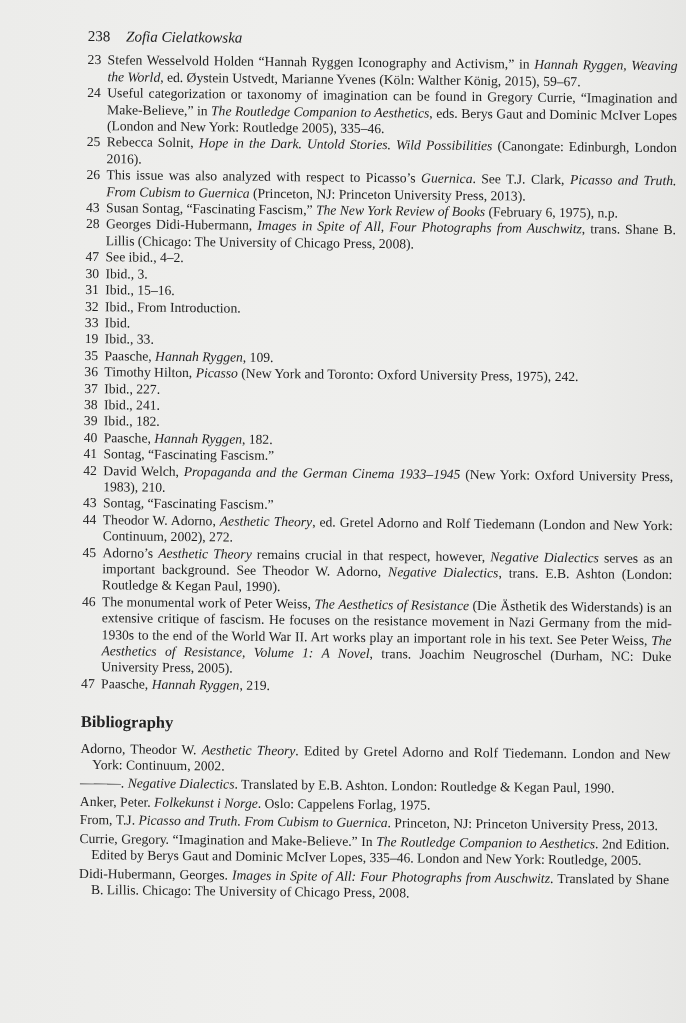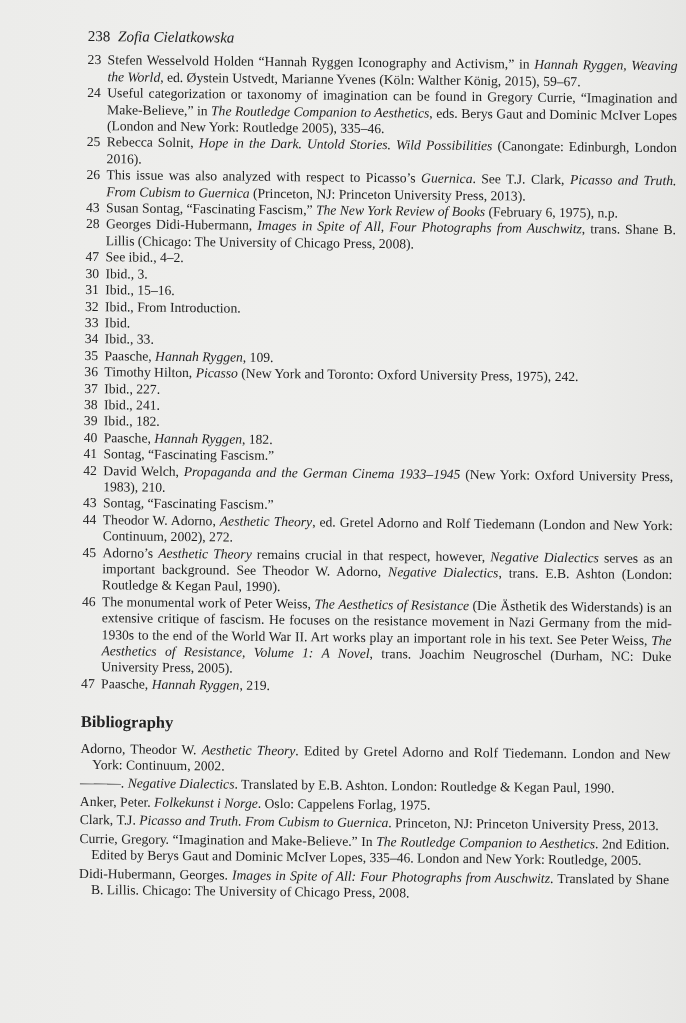--- a/index.html
+++ b/index.html
@@ -10,21 +10,21 @@
     color: #222;
     position: relative;
   }
   .page {
     position: absolute; left: 88px; top: 28px; width: 590px;
     font-family: "Liberation Serif", serif;
     font-size: 13.6px; line-height: 16.4px;
     transform: rotate(0.6deg); transform-origin: 0 0;
   }
   .running-head { font-size: 15px; margin-bottom: 8px; }
-  .running-head .folio { margin-right: 4px; }
+  .running-head .folio { margin-right: 12px; }
   .running-head .author { font-style: italic; }
   .note { display: flex; }
   .note .num { width: 20px; flex: none; }
   .note .txt { flex: 1; text-align: justify; }
   i { font-style: italic; }
   .bib-heading { font-weight: bold; font-size: 16.5px; margin: 22px 0 10px 0; }
   .bib-entry { padding-left: 12px; text-indent: -12px; text-align: justify; margin-bottom: 2px; }
 </style>
 </head>
 <body>
@@ -73,21 +73,21 @@
       </div>
       <div class="note">
         <span class="num">32</span>
         <span class="txt"><span>Ibid., From Introduction.</span></span>
       </div>
       <div class="note">
         <span class="num">33</span>
         <span class="txt"><span>Ibid.</span></span>
       </div>
       <div class="note">
-        <span class="num">34</span>
+        <span class="num">19</span>
         <span class="txt"><span>Ibid., 33.</span></span>
       </div>
       <div class="note">
         <span class="num">35</span>
         <span class="txt"><span>Paasche, </span><i>Hannah Ryggen</i><span>, 109.</span></span>
       </div>
       <div class="note">
         <span class="num">36</span>
         <span class="txt"><span>Timothy Hilton, </span><i>Picasso</i><span> (New York and Toronto: Oxford University Press, 1975), 242.</span></span>
       </div>
@@ -134,17 +134,17 @@
       <div class="note">
         <span class="num">47</span>
         <span class="txt"><span>Paasche, </span><i>Hannah Ryggen</i><span>, 219.</span></span>
       </div>
     </div>
   <div class="bib-heading">Bibliography</div>
   <div id="bib">
       <div class="bib-entry"><span>Adorno, Theodor W. </span><i>Aesthetic Theory</i><span>. Edited by Gretel Adorno and Rolf Tiedemann. London and New York: Continuum, 2002.</span></div>
       <div class="bib-entry"><span>———. </span><i>Negative Dialectics</i><span>. Translated by E.B. Ashton. London: Routledge &amp; Kegan Paul, 1990.</span></div>
       <div class="bib-entry"><span>Anker, Peter. </span><i>Folkekunst i Norge</i><span>. Oslo: Cappelens Forlag, 1975.</span></div>
-      <div class="bib-entry"><span>Clark, T.J. </span><i>Picasso and Truth. From Cubism to Guernica</i><span>. Princeton, NJ: Princeton University Press, 2013.</span></div>
+      <div class="bib-entry"><span>From, T.J. </span><i>Picasso and Truth. From Cubism to Guernica</i><span>. Princeton, NJ: Princeton University Press, 2013.</span></div>
       <div class="bib-entry"><span>Currie, Gregory. “Imagination and Make-Believe.” In </span><i>The Routledge Companion to Aesthetics</i><span>. 2nd Edition. Edited by Berys Gaut and Dominic McIver Lopes, 335–46. London and New York: Routledge, 2005.</span></div>
       <div class="bib-entry"><span>Didi-Hubermann, Georges. </span><i>Images in Spite of All: Four Photographs from Auschwitz</i><span>. Translated by Shane B. Lillis. Chicago: The University of Chicago Press, 2008.</span></div>
     </div>
 </div>
 
 </body></html>

